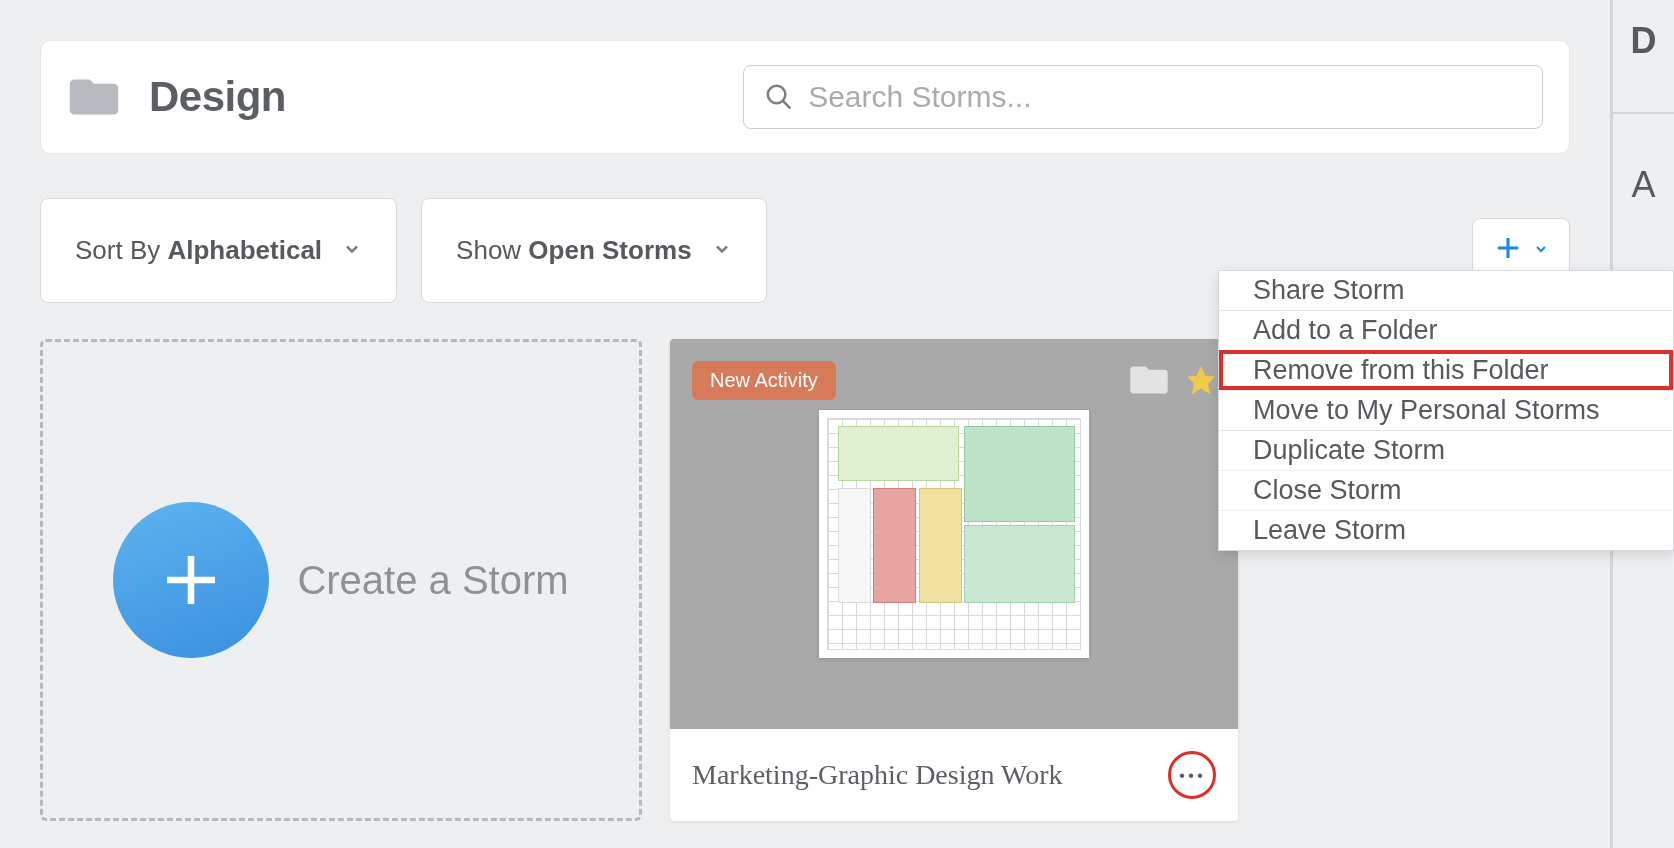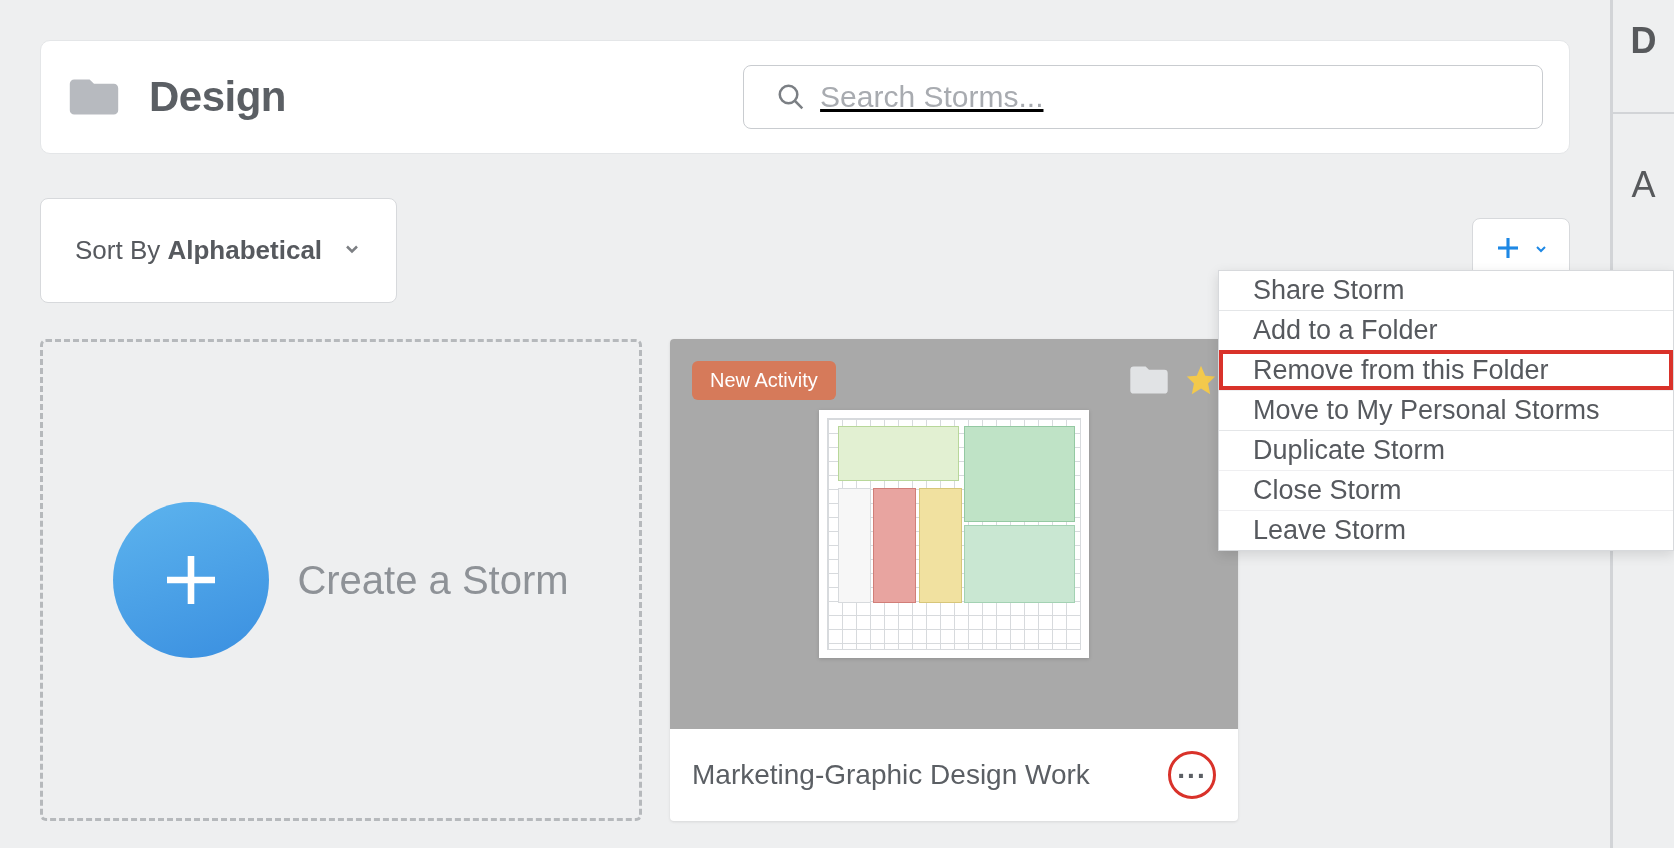--- a/index.html
+++ b/index.html
@@ -36,23 +36,22 @@
     font-weight: 700;
     color: #5b5f64;
     letter-spacing: -0.5px;
   }
   .search-wrap {
     margin-left: auto;
     display: flex;
     align-items: center;
     border: 1px solid #c9ccd0;
     border-radius: 8px;
-    padding: 14px 32px;
+    padding: 14px 20px;
     width: 800px;
-    text-decoration: underline;
   }
   .search-wrap svg { color:#7b7f84; margin-right:14px; }
   .search-input {
     border: none;
     outline: none;
     font-size: 30px;
     color: #8a8e93;
     width: 100%;
     background: transparent;
   }
@@ -189,20 +188,21 @@
   .b4 { left:18%; top:30%; width:17%; height:50%; background:#e8a4a0; border:1px solid #d17e78;}
   .b5 { left:36%; top:30%; width:17%; height:50%; background:#f1e1a0; border:1px solid #d7c679;}
   .b6 { left:54%; top:46%; width:44%; height:34%; background:#c9e7d2; border:1px solid #a3d2b3;}
 
   .storm-footer {
     height: 92px;
     display:flex;
     align-items:center;
     padding: 0 22px;
     gap:14px;
+    font-family:Liberation Serif, serif;
   }
   .storm-title {
     font-size:28px;
     color:#5b5f64;
     flex:1;
   }
   .more-btn {
     width:48px; height:48px;
     border:3px solid #d9322a;
     border-radius:50%;
@@ -281,20 +281,28 @@
           <circle cx="10" cy="10" r="7"></circle>
           <line x1="21" y1="21" x2="15" y2="15"></line>
         </svg>
       <input class="search-input" placeholder="Search Storms..." style="">
     </div>
   </div>
 
   <div class="controls-row">
     <div class="ctrl-btn">
       <span><span>Sort By </span><span class="bold">Alphabetical</span></span>
+      <span class="chev">
+        <svg width="20" height="20" viewBox="0 0 24 24" fill="none" stroke="currentColor" stroke-width="3">
+            <polyline points="6 9 12 15 18 9"></polyline>
+          </svg>
+      </span>
+    </div>
+    <div class="ctrl-btn">
+      <span><span>Show </span><span class="bold">Open Storms</span></span>
       <span class="chev">
         <svg width="20" height="20" viewBox="0 0 24 24" fill="none" stroke="currentColor" stroke-width="3">
             <polyline points="6 9 12 15 18 9"></polyline>
           </svg>
       </span>
     </div>
     <div class="add-btn">
       <span class="plus">
         <svg width="30" height="30" viewBox="0 0 24 24" fill="none" stroke="currentColor" stroke-width="2.5">
             <line x1="12" y1="4" x2="12" y2="20"></line>

